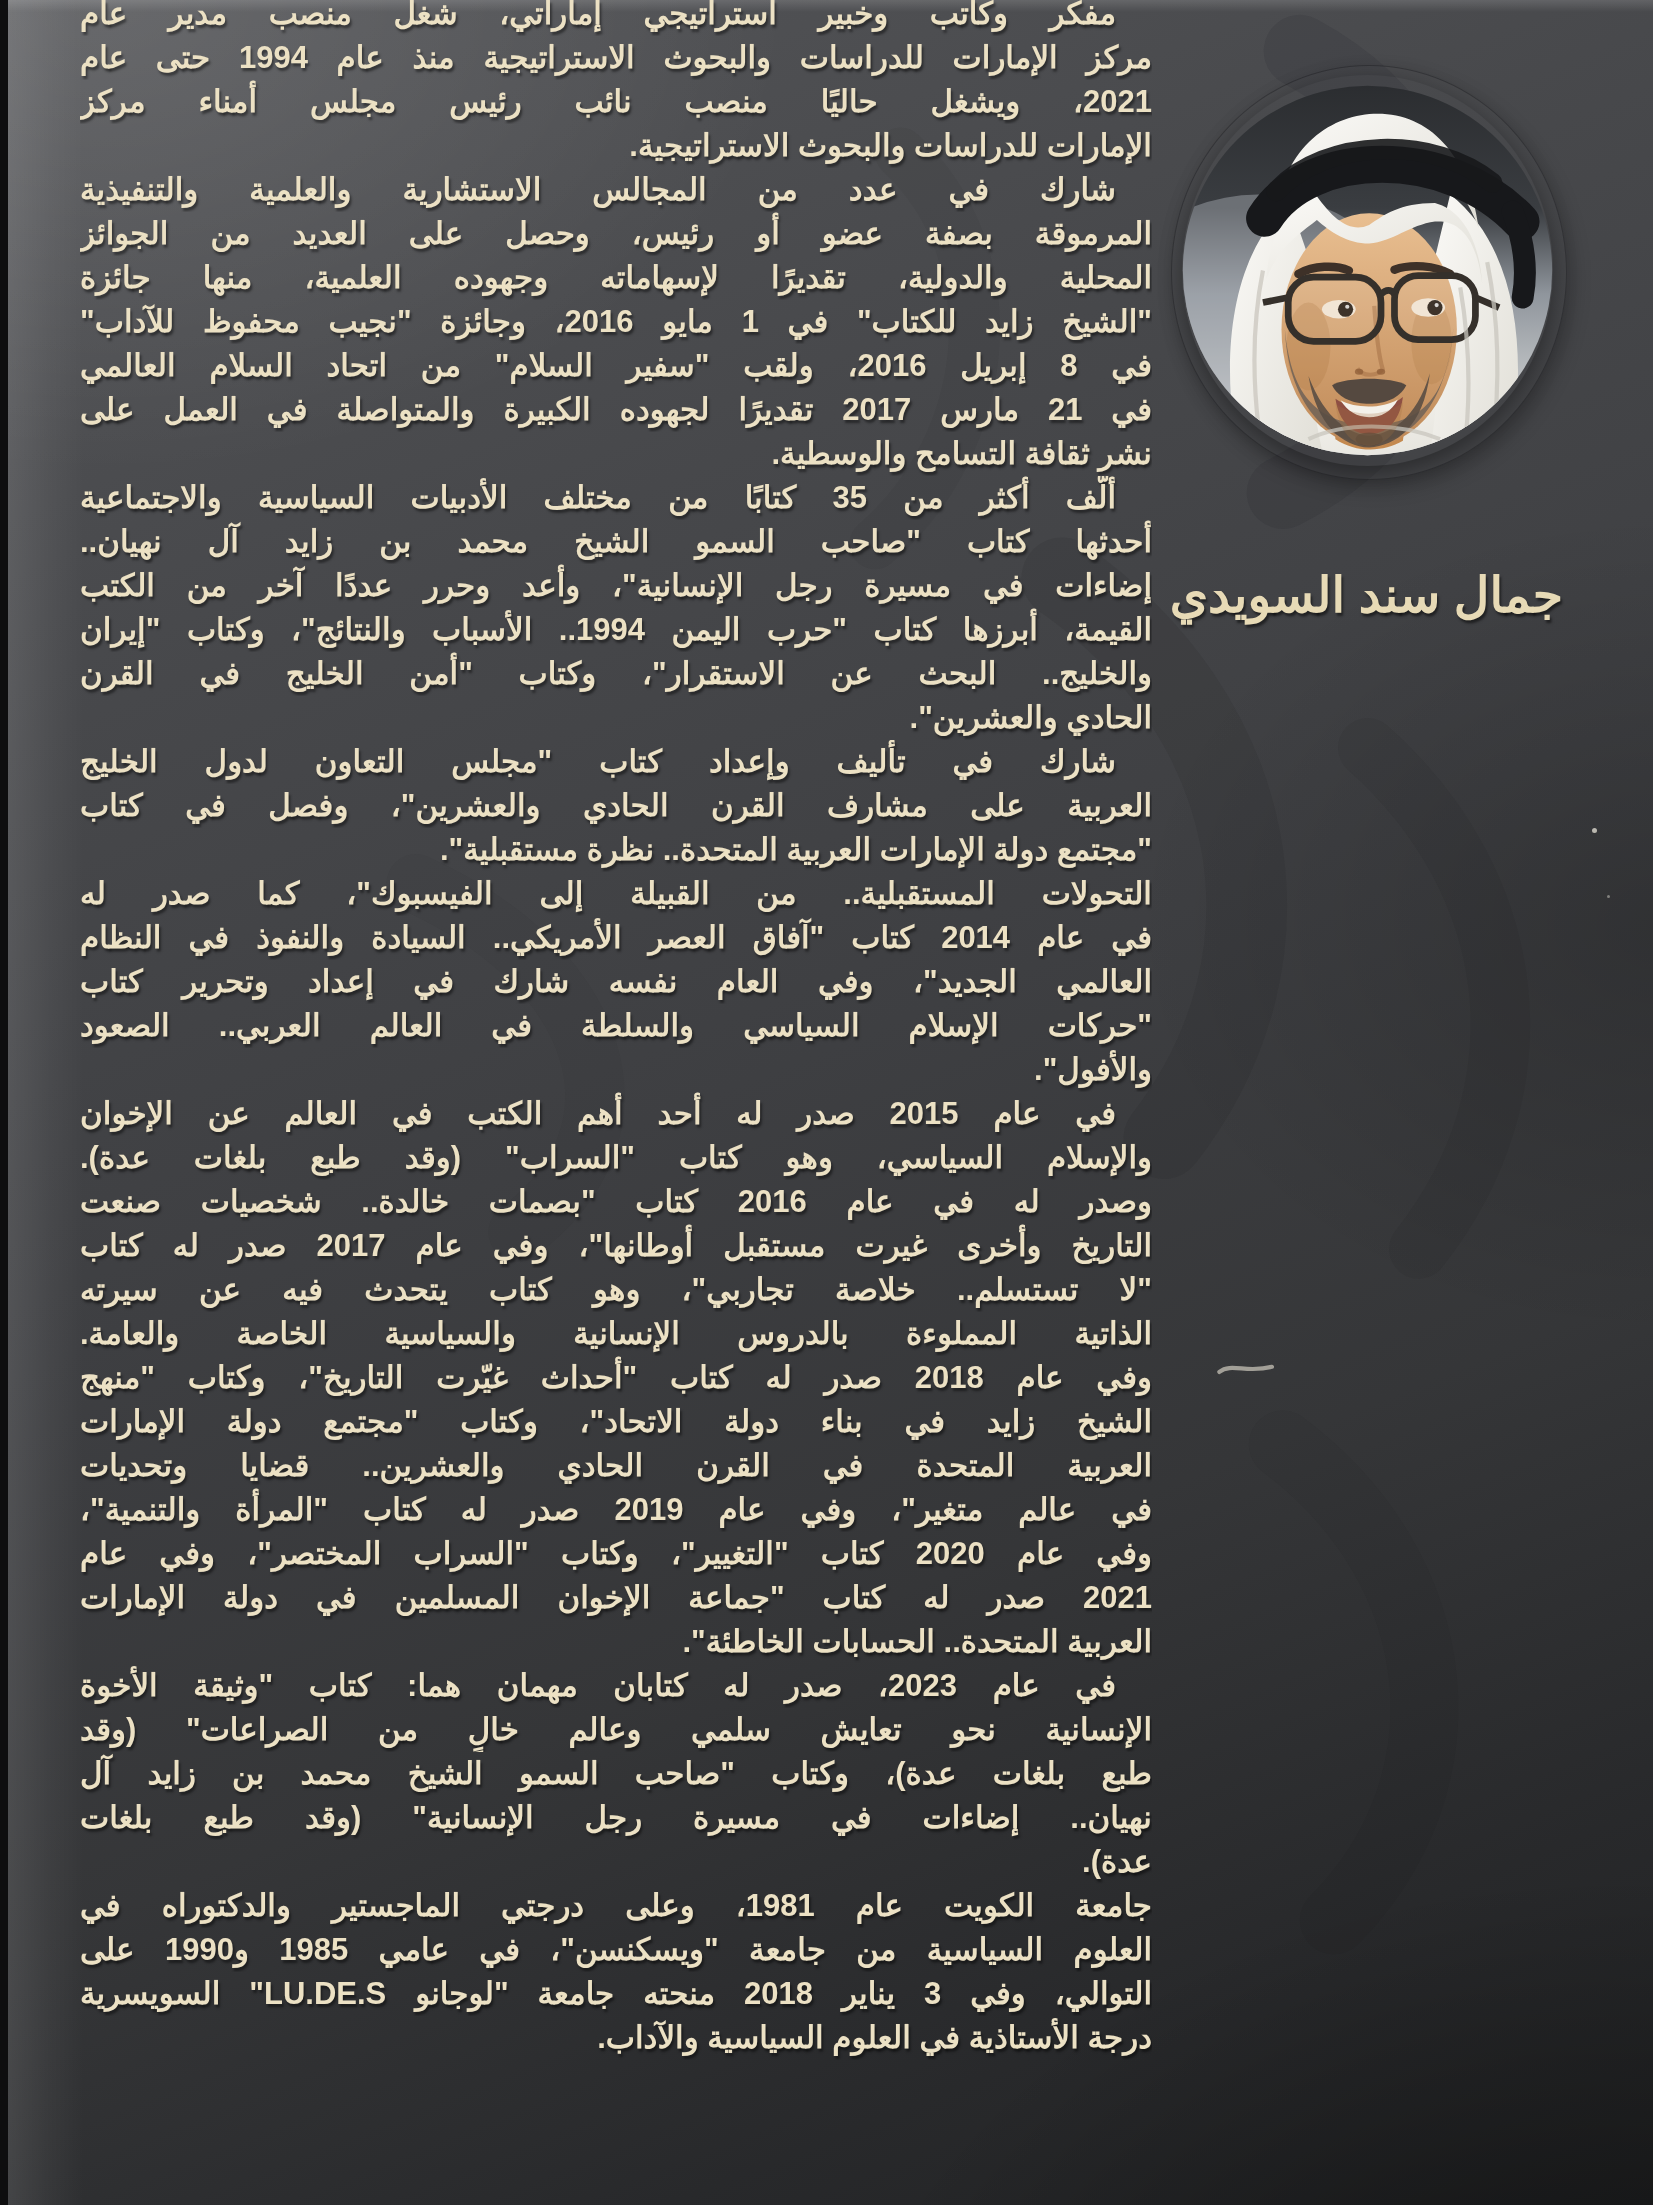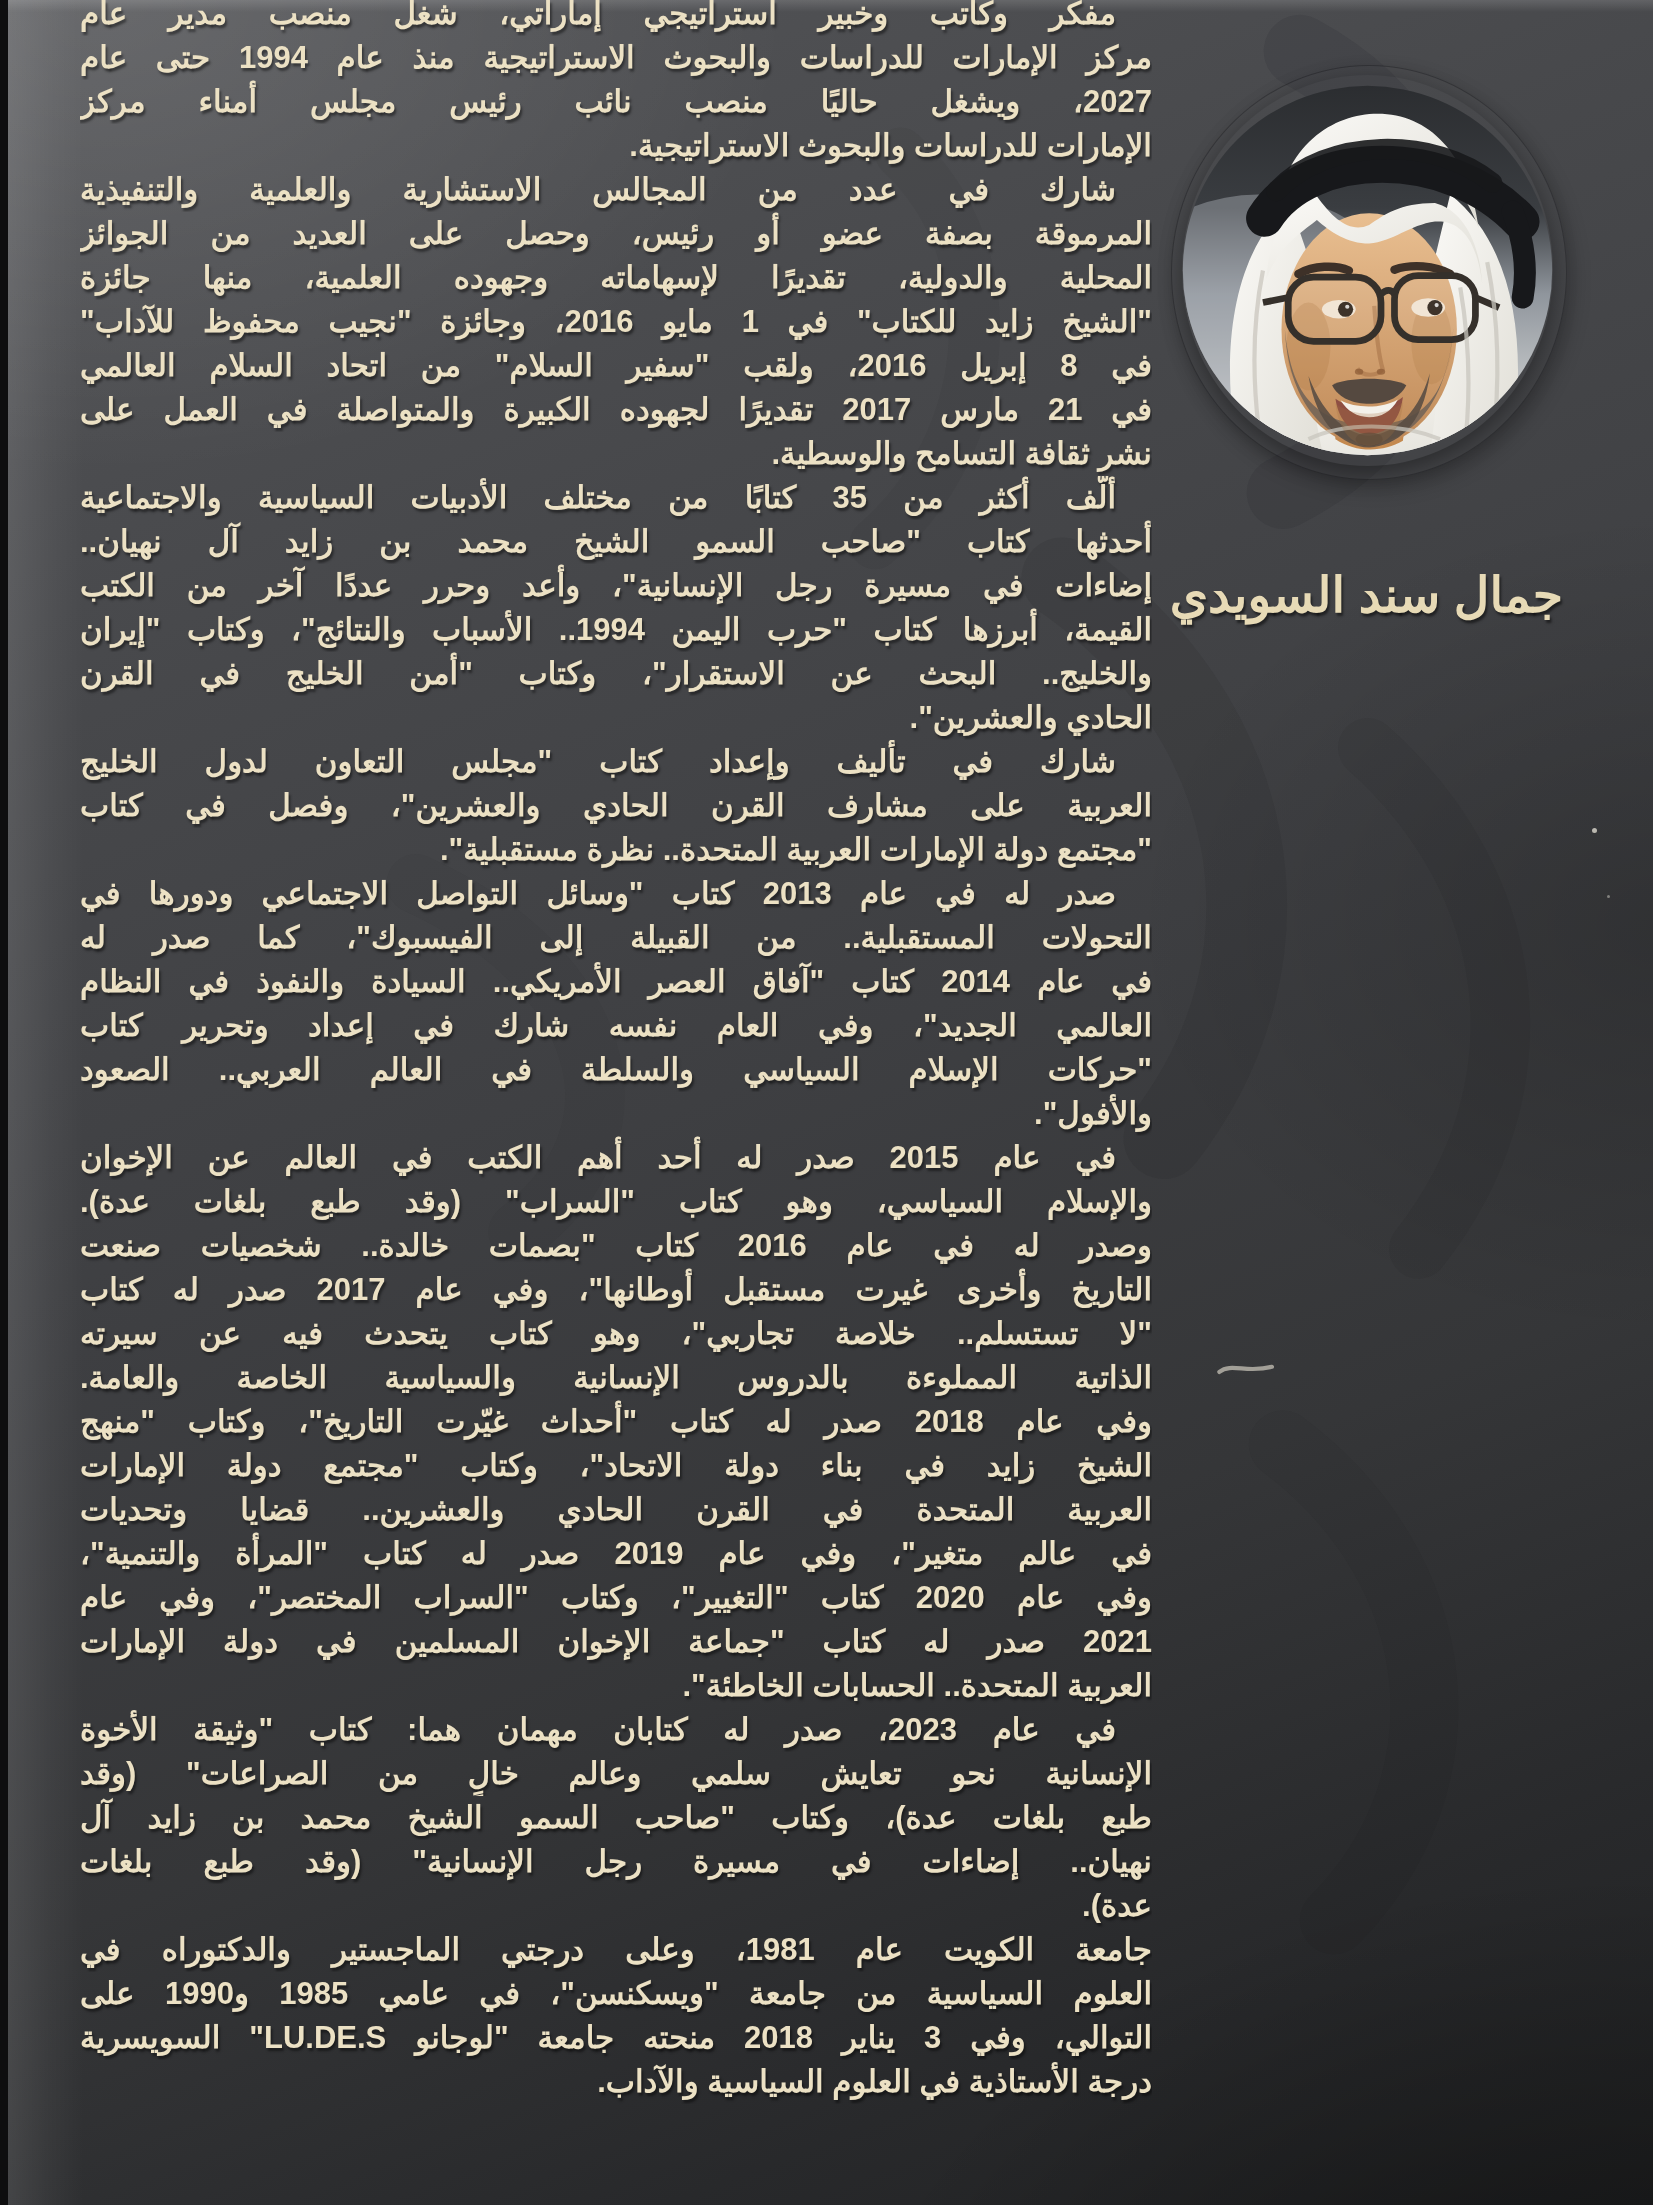--- a/index.html
+++ b/index.html
@@ -90,39 +90,38 @@
       <path d="M1600,880 C1780,1040 1810,1280 1660,1470" stroke-width="70" opacity="0.08"></path>
       <path d="M1050,180 C1180,300 1160,520 1020,640" stroke-width="60" opacity="0.05"></path>
       <path d="M480,1040 C700,1140 760,1330 600,1450" stroke-width="70" opacity="0.04"></path>
       <path d="M1500,1700 C1700,1850 1720,2100 1560,2260" stroke-width="80" opacity="0.05"></path>
     </g>
   </svg>
 
   <main class="bio" style="--text: #ece1c4;">
       <div class="line p-start">مفكر وكاتب وخبير استراتيجي إماراتي، شغل منصب مدير عام</div>
       <div class="line">مركز الإمارات للدراسات والبحوث الاستراتيجية منذ عام 1994 حتى عام</div>
-      <div class="line">2027، ويشغل حاليًا منصب نائب رئيس مجلس أمناء مركز</div>
+      <div class="line">2021، ويشغل حاليًا منصب نائب رئيس مجلس أمناء مركز</div>
       <div class="line p-end">الإمارات للدراسات والبحوث الاستراتيجية.</div>
       <div class="line p-start">شارك في عدد من المجالس الاستشارية والعلمية والتنفيذية</div>
       <div class="line">المرموقة بصفة عضو أو رئيس، وحصل على العديد من الجوائز</div>
       <div class="line">المحلية والدولية، تقديرًا لإسهاماته وجهوده العلمية، منها جائزة</div>
       <div class="line">"الشيخ زايد للكتاب" في 1 مايو 2016، وجائزة "نجيب محفوظ للآداب"</div>
       <div class="line">في 8 إبريل 2016، ولقب "سفير السلام" من اتحاد السلام العالمي</div>
       <div class="line">في 21 مارس 2017 تقديرًا لجهوده الكبيرة والمتواصلة في العمل على</div>
       <div class="line p-end">نشر ثقافة التسامح والوسطية.</div>
       <div class="line p-start">ألّف أكثر من 35 كتابًا من مختلف الأدبيات السياسية والاجتماعية</div>
       <div class="line">أحدثها كتاب "صاحب السمو الشيخ محمد بن زايد آل نهيان..</div>
       <div class="line">إضاءات في مسيرة رجل الإنسانية"، وأعد وحرر عددًا آخر من الكتب</div>
       <div class="line">القيمة، أبرزها كتاب "حرب اليمن 1994.. الأسباب والنتائج"، وكتاب "إيران</div>
       <div class="line">والخليج.. البحث عن الاستقرار"، وكتاب "أمن الخليج في القرن</div>
       <div class="line p-end">الحادي والعشرين".</div>
       <div class="line p-start">شارك في تأليف وإعداد كتاب "مجلس التعاون لدول الخليج</div>
       <div class="line">العربية على مشارف القرن الحادي والعشرين"، وفصل في كتاب</div>
       <div class="line p-end">"مجتمع دولة الإمارات العربية المتحدة.. نظرة مستقبلية".</div>
-      <div class="line p-start">صدر له في عام 2013 كتاب "وسائل التواصل الاجتماعي ودورها في</div>
       <div class="line">التحولات المستقبلية.. من القبيلة إلى الفيسبوك"، كما صدر له</div>
       <div class="line">في عام 2014 كتاب "آفاق العصر الأمريكي.. السيادة والنفوذ في النظام</div>
       <div class="line">العالمي الجديد"، وفي العام نفسه شارك في إعداد وتحرير كتاب</div>
       <div class="line">"حركات الإسلام السياسي والسلطة في العالم العربي.. الصعود</div>
       <div class="line p-end">والأفول".</div>
       <div class="line p-start">في عام 2015 صدر له أحد أهم الكتب في العالم عن الإخوان</div>
       <div class="line">والإسلام السياسي، وهو كتاب "السراب" (وقد طبع بلغات عدة).</div>
       <div class="line">وصدر له في عام 2016 كتاب "بصمات خالدة.. شخصيات صنعت</div>
       <div class="line">التاريخ وأخرى غيرت مستقبل أوطانها"، وفي عام 2017 صدر له كتاب</div>
       <div class="line">"لا تستسلم.. خلاصة تجاربي"، وهو كتاب يتحدث فيه عن سيرته</div>

